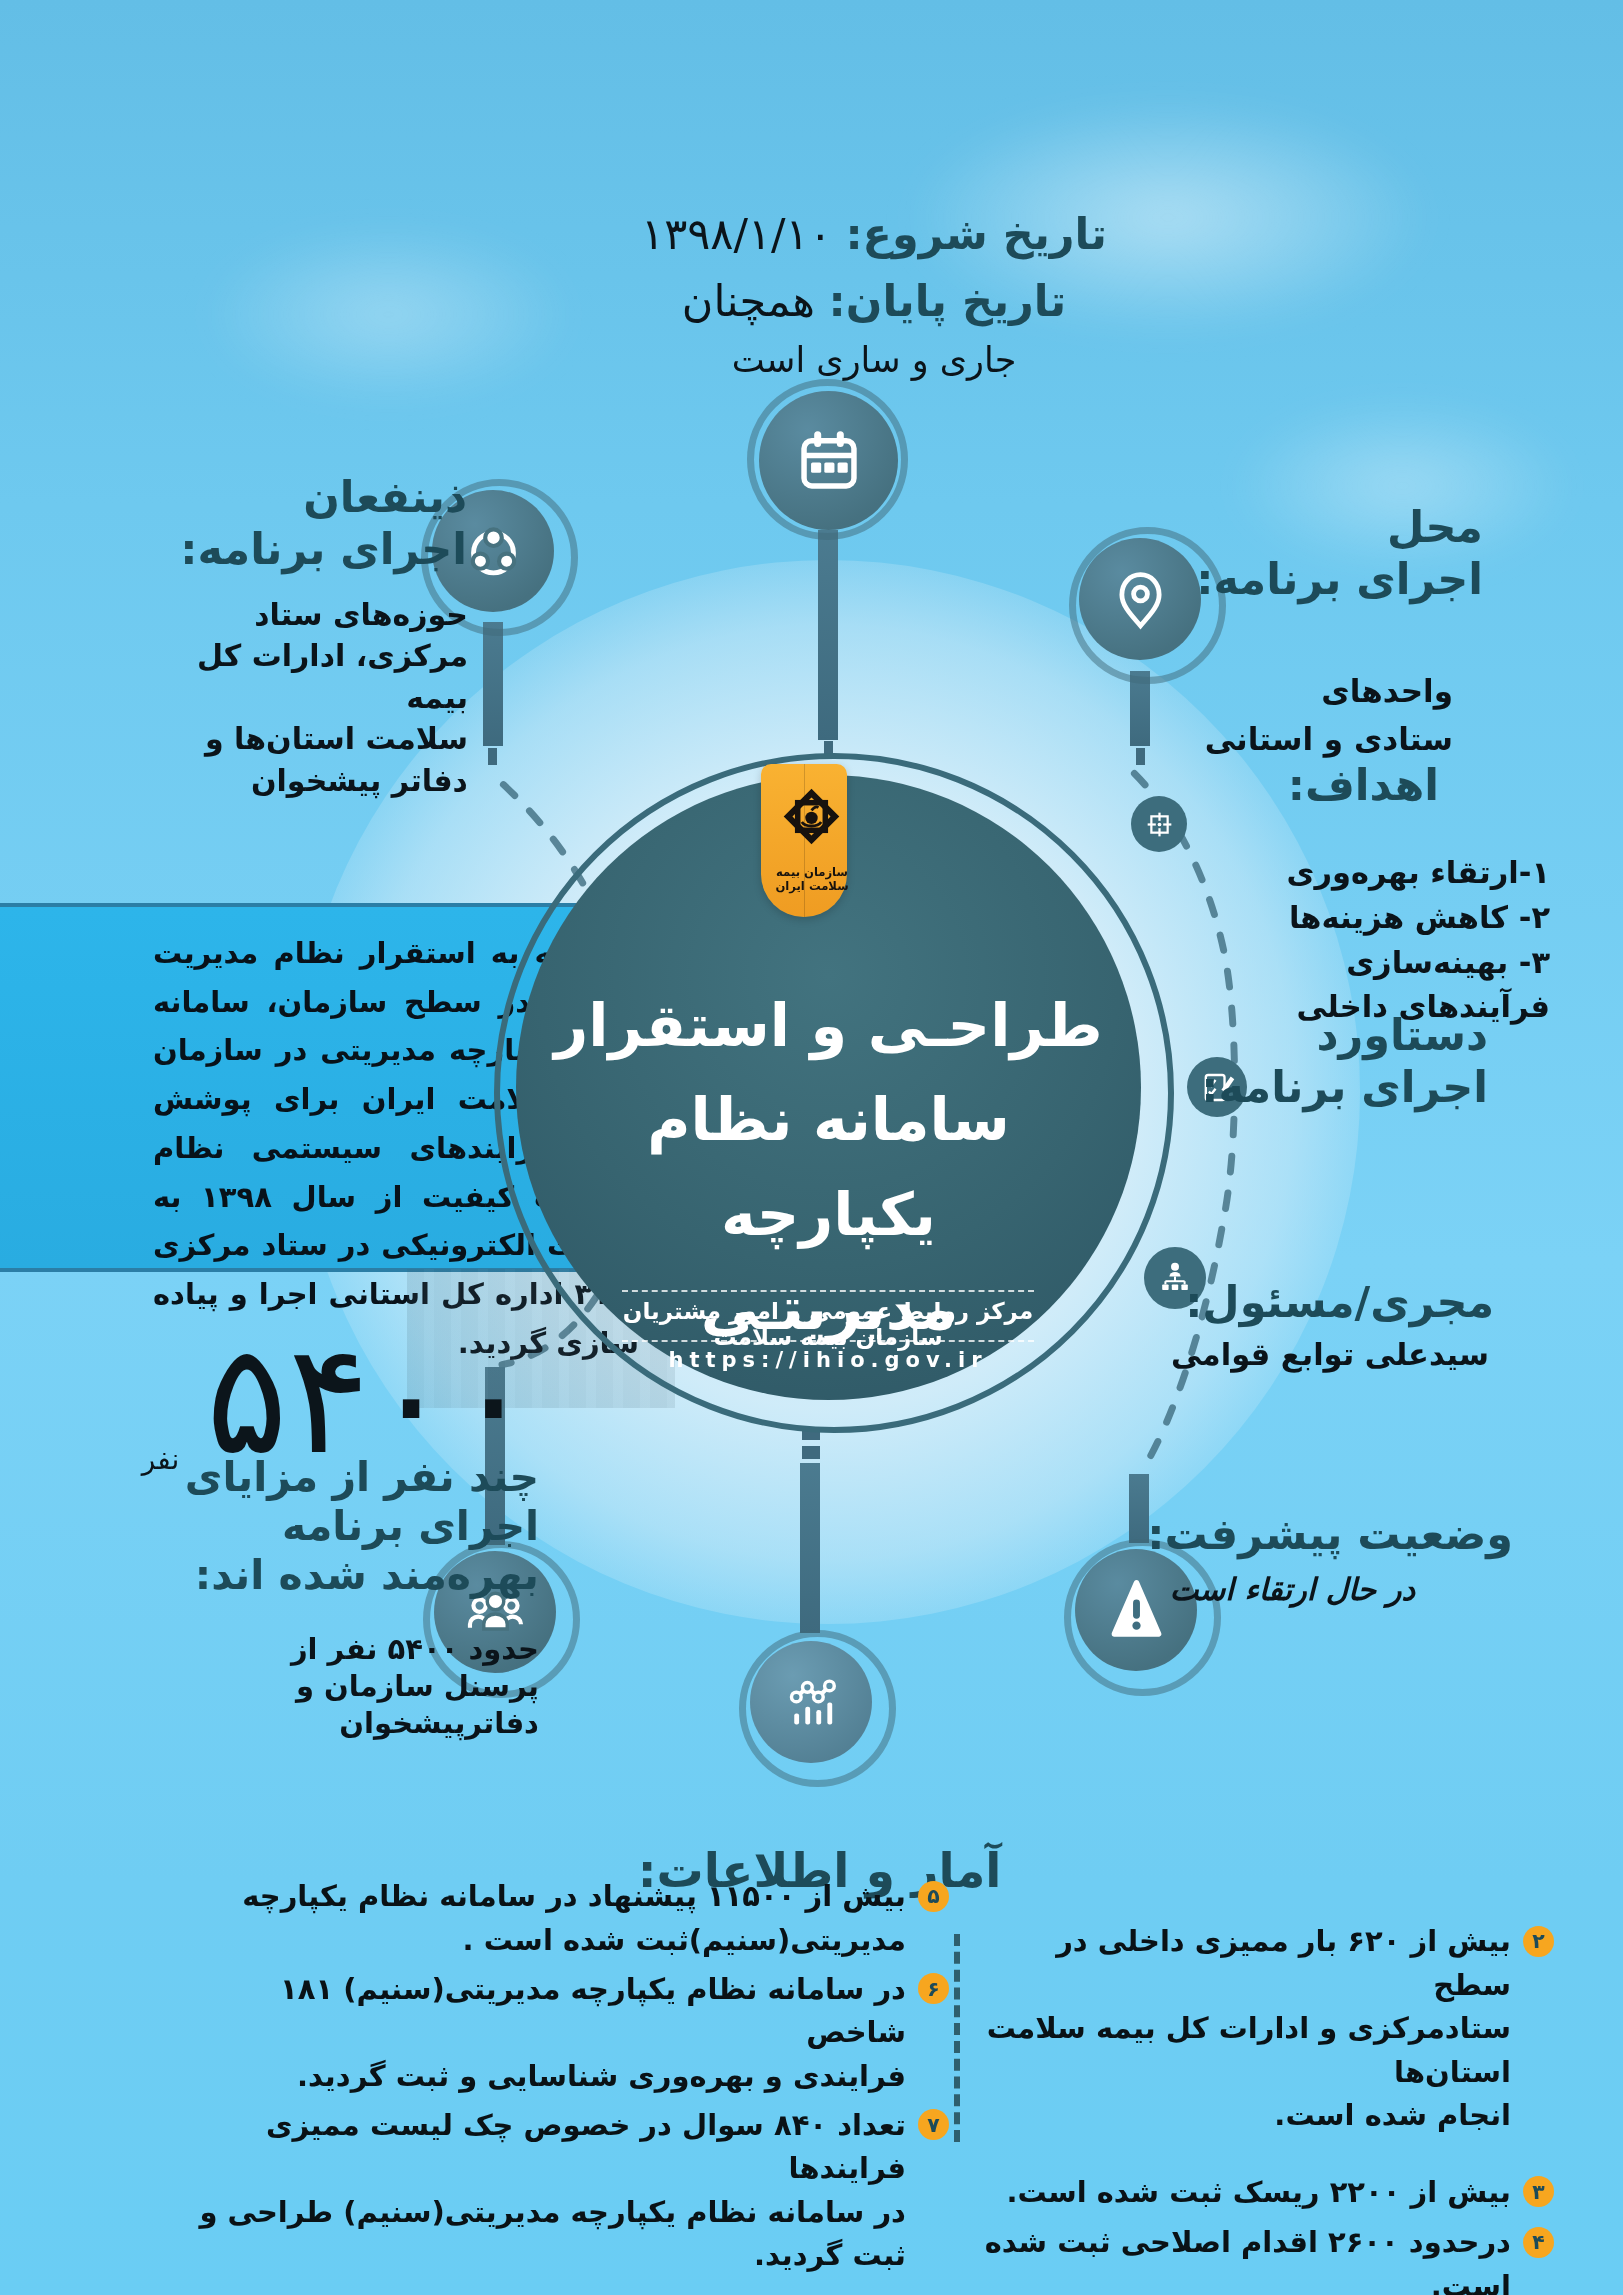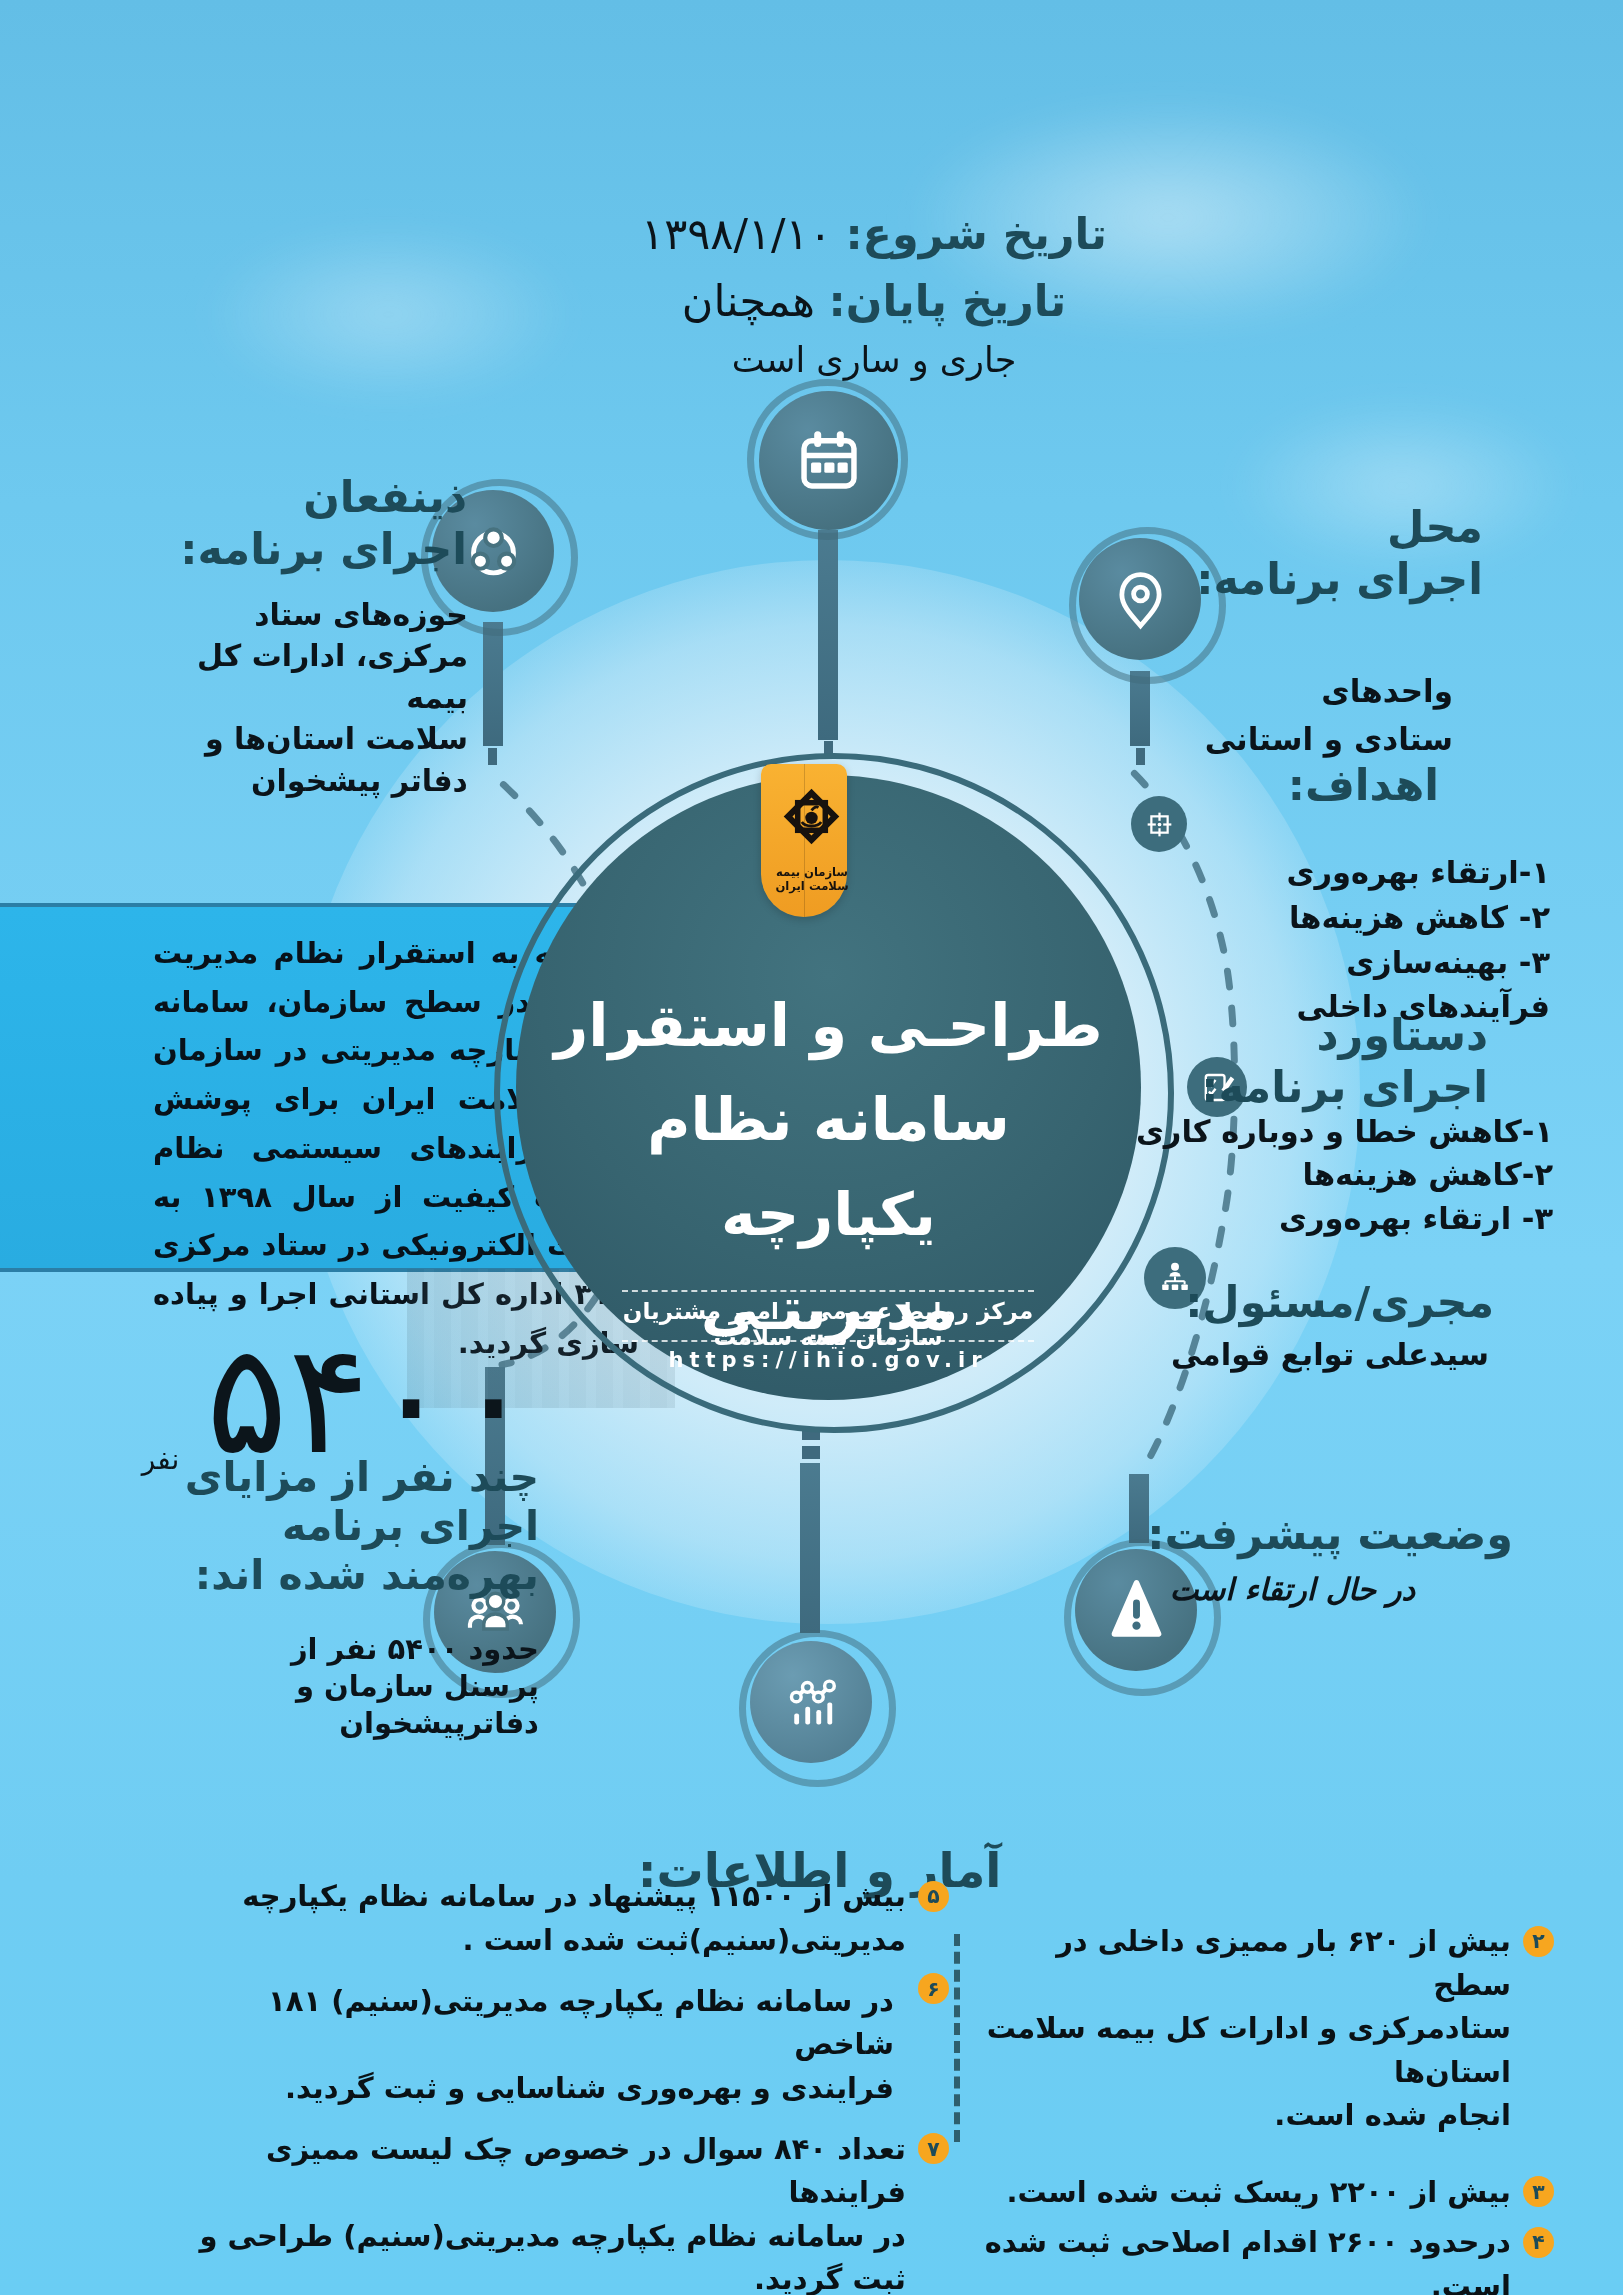--- a/index.html
+++ b/index.html
@@ -220,23 +220,20 @@
 ستادی و استانی</div>
 
   <div class="abs rgt rtl heading" style="left:1115px;top:759px;width:324px;font-size:43px;">اهداف:</div>
   <div class="abs rgt rtl pre body-txt" style="left:1178px;top:851px;width:372px;font-size:30.5px;line-height:1.47;">۱-ارتقاء بهره‌وری
 ۲- کاهش هزینه‌ها
 ۳- بهینه‌سازی
 فرآیندهای داخلی</div>
 
   <div class="abs rgt rtl pre heading" style="left:1157px;top:1009px;width:331px;font-size:43px;">دستاورد
 اجرای برنامه:</div>
-  <div class="abs rgt rtl pre body-txt" style="left:1134px;top:1110px;width:419px;font-size:30.5px;line-height:1.42;">۱-کاهش خطا و دوباره کاری
-۲-کاهش هزینه‌ها
-۳- ارتقاء بهره‌وری</div>
 
   <div class="abs rgt rtl heading" style="left:1078px;top:1276px;width:416px;font-size:43px;">مجری/مسئول:</div>
   <div class="abs rgt rtl body-txt" style="left:1073px;top:1333px;width:416px;font-size:30.5px;">سیدعلی توابع قوامی</div>
 
   <div class="abs rgt rtl heading" style="left:1050px;top:1508px;width:463px;font-size:43px;">وضعیت پیشرفت:</div>
   <div class="abs rgt rtl body-txt" style="left:999px;top:1568px;width:416px;font-size:30.5px;font-style:italic;">در حال ارتقاء است</div>
 
   <div class="abs ctr rtl" style="left:185px;top:1323px;width:370px;font-size:153px;color:#0c151b;line-height:1;">۵۴۰۰</div>
   <div class="abs ctr rtl ink" style="left:126px;top:1443px;width:69px;font-size:28px;">نفر</div>
   <div class="abs rgt rtl pre heading" style="left:169px;top:1453px;width:370px;font-size:41px;line-height:1.2;text-align:right;">چند نفر از مزایای
@@ -251,21 +248,21 @@
   <div class="abs" style="left:954px;top:1934px;height:208px;width:0;border-left:6.5px dashed #2e5f6e;"></div>
 
   <div class="abs" style="left:199px;top:1875px;width:750px;">
     <div class="stat-item" style="margin-bottom:5.6px;">
       <span class="stat-badge">۵</span>
       <p class="stat-text" style="margin:0;">بیش از ۱۱۵۰۰ پیشنهاد در سامانه نظام یکپارچه
 مدیریتی(سنیم)ثبت شده است .</p>
     </div>
     <div class="stat-item" style="margin-bottom:5.6px;">
       <span class="stat-badge">۶</span>
-      <p class="stat-text" style="margin:12px;">در سامانه نظام یکپارچه مدیریتی(سنیم) ۱۸۱ شاخص
+      <p class="stat-text" style="margin:0;">در سامانه نظام یکپارچه مدیریتی(سنیم) ۱۸۱ شاخص
 فرایندی و بهره‌وری شناسایی و ثبت گردید.</p>
     </div>
     <div class="stat-item">
       <span class="stat-badge">۷</span>
       <p class="stat-text" style="margin:0;">تعداد ۸۴۰ سوال در خصوص چک لیست ممیزی فرایندها
 در سامانه نظام یکپارچه مدیریتی(سنیم) طراحی و ثبت گردید.</p>
     </div>
   </div>
 
   <div class="abs" style="left:976px;top:1920px;width:578px;">

